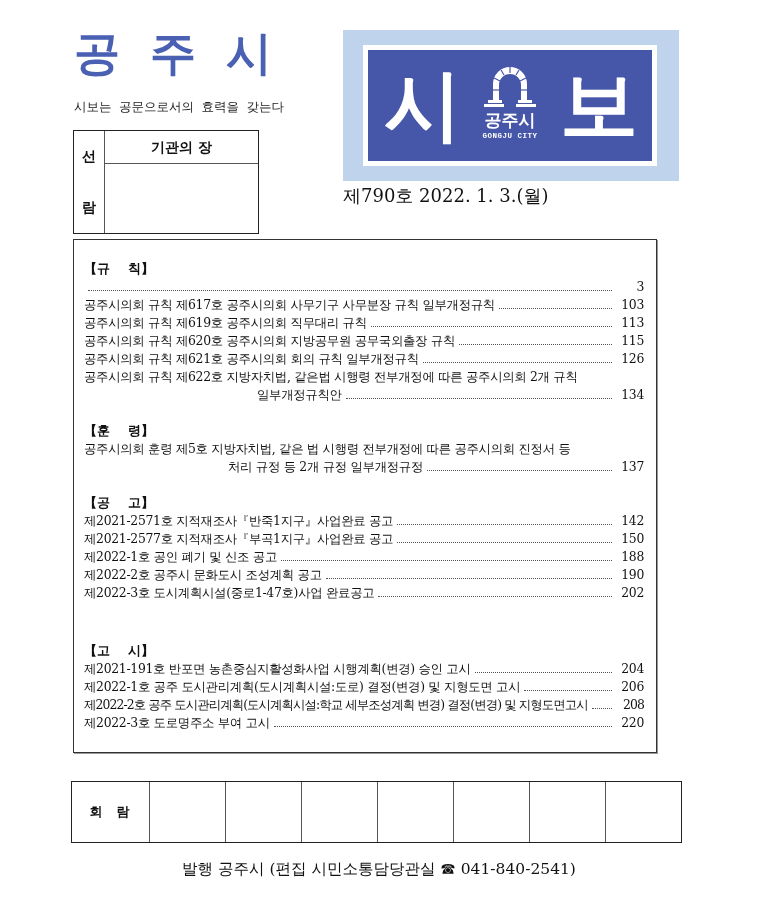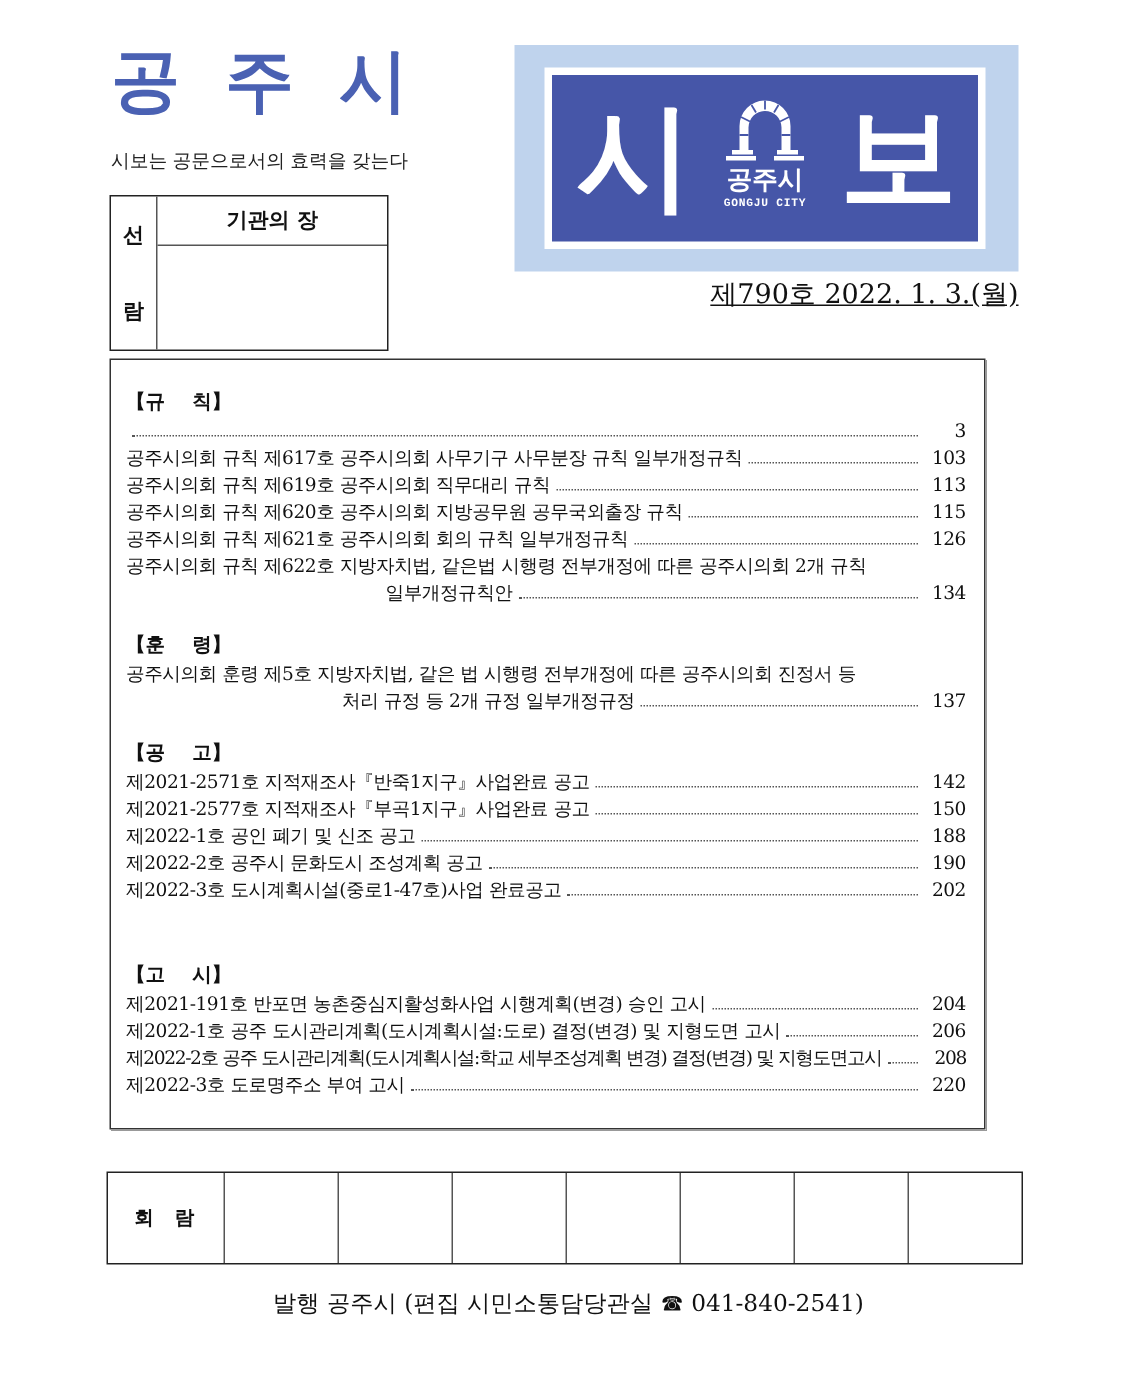--- a/index.html
+++ b/index.html
@@ -1,21 +1,21 @@
 <!DOCTYPE html>
 <html><head>
 <meta charset="utf-8">
 <style>
   html, body { margin:0; padding:0; background:#ffffff; }
   body { width:758px; height:920px; position:relative; overflow:hidden;
          font-family:"DejaVu Serif","Liberation Serif",serif; color:#111; }
 
   .city-title { position:absolute; left:74px; top:30px; font-family:"DejaVu Sans","Liberation Sans",sans-serif;
                 font-weight:bold; font-size:46px; color:#4a61b3; letter-spacing:30px; line-height:1; }
-  .tagline { position:absolute; left:74px; top:99px; font-family:Liberation Sans, sans-serif;
+  .tagline { position:absolute; left:74px; top:99px; font-family:Liberation Mono, monospace;
              font-size:12.5px; color:#222; }
 
   .review-box { position:absolute; left:73px; top:130px; width:186px; height:104px; border:1.5px solid #222; box-sizing:border-box; }
   .review-side { position:absolute; left:0; top:0; width:31px; height:100%; border-right:1.5px solid #555; box-sizing:border-box; }
   .review-side span { position:absolute; left:0; width:30px; text-align:center; font-family:"DejaVu Sans","Liberation Sans",sans-serif; font-size:14px; font-weight:bold; }
   .review-head { position:absolute; left:31px; top:0; right:0; height:33px; border-bottom:1.5px solid #555; box-sizing:border-box;
                  text-align:center; line-height:33px; font-family:"DejaVu Sans","Liberation Sans",sans-serif; font-size:14px; font-weight:bold; }
 
   .banner-outer { position:absolute; left:343px; top:30px; width:336px; height:151px; background:#bfd3ed; }
   .banner-white { position:absolute; left:20px; top:15px; width:294px; height:121px; background:#ffffff; }
@@ -23,21 +23,21 @@
   .banner-si, .banner-bo { position:absolute; top:8px; color:#fff; font-family:"DejaVu Sans","Liberation Sans",sans-serif;
                            font-weight:bold; font-size:78px; line-height:95px; }
   .banner-si { left:16px; }
   .banner-bo { right:14px; }
   .banner-logo { position:absolute; left:111px; top:12px; width:62px; height:92px; }
   .logo-name { position:absolute; left:0; top:48px; width:62px; text-align:center; color:#fff;
                font-family:"DejaVu Sans","Liberation Sans",sans-serif; font-weight:bold; font-size:17px; line-height:20px; }
   .logo-sub { position:absolute; left:-6px; top:70px; width:74px; text-align:center; color:#fff;
               font-family:Liberation Mono, monospace; font-weight:bold; font-size:7.5px; letter-spacing:0.5px; }
 
-  .issue-line { position:absolute; left:343px; top:184px; width:336px; text-align:right; font-size:18px; color:#111;text-decoration:underline; }
+  .issue-line { position:absolute; left:343px; top:184px; width:336px; text-align:left; font-size:18px; color:#111; }
 
   .contents { position:absolute; left:73px; top:239px; width:584px; height:514px; border:1.5px solid #333; box-sizing:border-box;
               box-shadow:1px 1px 0 #999; }
   .contents-inner { position:absolute; left:10px; top:20px; width:560px; }
   .section { margin-bottom:18px; }
   .section-head { font-family:"DejaVu Sans","Liberation Sans",sans-serif; font-weight:bold; font-size:13px; line-height:17px; height:18px; white-space:pre; }
   .entry { display:flex; align-items:flex-end; font-size:12.4px; line-height:18px; height:18px; white-space:nowrap; letter-spacing:-0.3px; }
   .entry .txt { flex:0 0 auto; }
   .entry .dots { flex:1 1 auto; border-bottom:1.2px dotted #555; margin:0 6px 5px 4px; min-width:10px; }
   .entry .pg { flex:0 0 auto; width:26px; text-align:right; }

